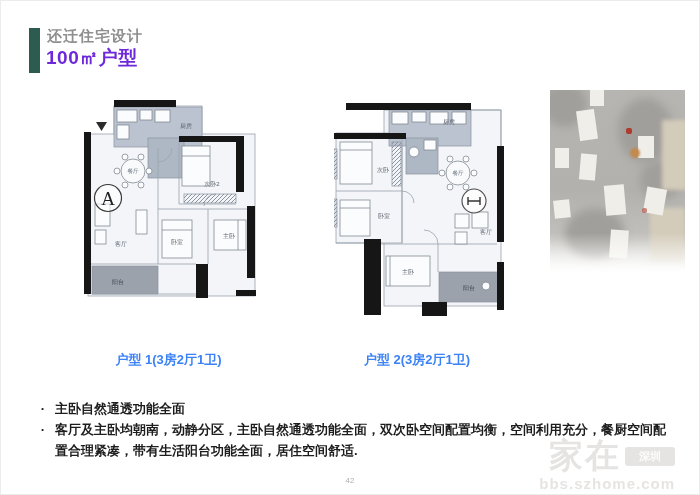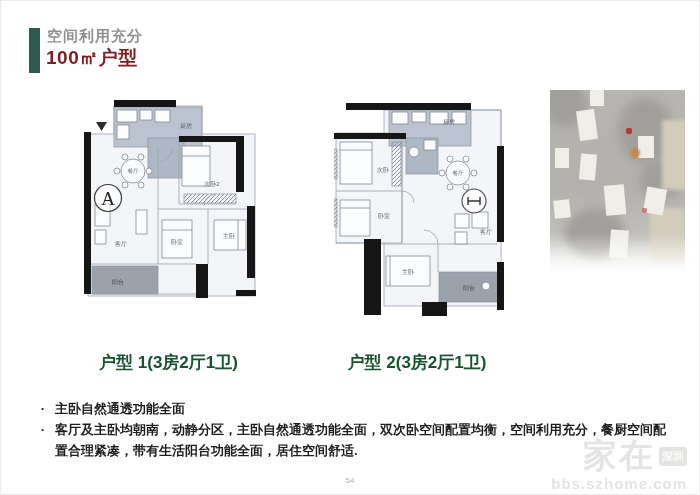--- a/index.html
+++ b/index.html
@@ -2,26 +2,26 @@
 <html><head>
 <meta charset="utf-8">
 <style>
   html,body{margin:0;padding:0;background:#fff;}
   .slide{position:relative;width:700px;height:495px;background:#ffffff;overflow:hidden;
          font-family:"Liberation Sans",sans-serif;border:1px solid #ececec;box-sizing:border-box;}
 
   
   .accent-bar{position:absolute;left:28px;top:27px;width:11px;height:45px;background:#2e5b4f;}
   .subtitle{position:absolute;left:46px;top:26px;font-size:15px;font-weight:600;color:#8f8f8f;letter-spacing:1px;}
-  .title{position:absolute;left:45px;top:44px;font-size:19px;font-weight:800;color:#7f1d1d;letter-spacing:.5px;}
+  .title{position:absolute;left:45px;top:44px;font-size:19px;font-weight:800;color:#6d28d9;letter-spacing:.5px;}
 
   
   svg.plan{position:absolute;}
   svg.plan text{font-family:"Liberation Sans",sans-serif;fill:#59616c;font-size:6px;text-anchor:middle;}
-  .caption{position:absolute;top:350px;font-size:17px;font-weight:700;color:#14532d;text-align:center;}
+  .caption{position:absolute;top:350px;font-size:13px;font-weight:700;color:#3b82f6;text-align:center;}
   .caption1{left:70px;width:195px;}
   .caption2{left:316px;width:200px;}
 
   
   .aerial{position:absolute;left:549px;top:89px;width:135px;height:183px;overflow:hidden;
           background:linear-gradient(180deg,#b6b5b1 0%,#b2b1ad 55%,#c2c1bd 82%,#eeede9 100%);}
   .aerial .layer{position:absolute;inset:0;}
   .aerial .b{position:absolute;background:#efeee9;filter:blur(.7px);}
   .aerial .d{position:absolute;background:#a19f9b;border-radius:50%;filter:blur(4px);}
   .aerial .beige{position:absolute;background:#d4ccba;filter:blur(2px);}
@@ -30,34 +30,34 @@
   .aerial .fade{position:absolute;left:0;right:0;bottom:0;height:40px;
                 background:linear-gradient(180deg,rgba(255,255,255,0),#fff);}
 
   
   .bullets{position:absolute;left:30px;top:397px;width:645px;color:#1d1d1d;}
   .bullet-row{display:flex;align-items:flex-start;font-size:13px;font-weight:700;line-height:1.62;}
   .bullet-dot{width:24px;text-align:center;flex:0 0 24px;font-weight:900;}
 
   
   .page-number{position:absolute;left:0;right:0;bottom:9px;text-align:center;font-size:8px;color:#b0b0b0;}
-  .watermark{position:absolute;right:12px;bottom:2px;text-align:center;color:rgba(190,184,178,.38);}
+  .watermark{position:absolute;right:24px;bottom:2px;text-align:center;color:rgba(190,184,178,.38);}
   .wm-top{display:flex;align-items:center;justify-content:flex-end;gap:4px;}
   .wm-brand{font-size:34px;font-weight:800;letter-spacing:2px;}
   .wm-badge{font-size:11px;font-weight:700;color:rgba(255,255,255,.9);
-            background:rgba(190,184,178,.38);border-radius:3px;padding:2px 3px;}
+            background:rgba(190,184,178,.38);border-radius:3px;padding:2px 14px;}
   .wm-url{font-size:15px;font-weight:700;margin-top:-4px;letter-spacing:1px;}
 </style>
 </head>
 <body>
 
 <div class="slide">
 
   <div class="accent-bar"></div>
-  <div class="subtitle">空间利用充分</div>
+  <div class="subtitle">还迁住宅设计</div>
   <div class="title">100㎡户型</div>
 
   <svg class="plan" style="left:75px;top:93px" width="195" height="255" viewBox="0 0 195 255">
     <defs>
       <pattern id="h1" width="4" height="4" patternUnits="userSpaceOnUse">
         <path d="M0,4 L4,0" stroke="#8b939e" stroke-width="1"></path>
       </pattern>
     </defs>
 
     <g fill="#f3f5f8" stroke="#9aa2ac" stroke-width="0.8">
@@ -239,21 +239,21 @@
     <div class="bullet-row">
       <span class="bullet-dot">·</span>
       <span>主卧自然通透功能全面</span>
     </div>
     <div class="bullet-row">
       <span class="bullet-dot">·</span>
       <span>客厅及主卧均朝南，动静分区，主卧自然通透功能全面，双次卧空间配置均衡，空间利用充分，餐厨空间配置合理紧凑，带有生活阳台功能全面，居住空间舒适.</span>
     </div>
   </div>
 
-  <div class="page-number">54</div>
+  <div class="page-number">42</div>
   <div class="watermark">
     <div class="wm-top">
       <span class="wm-brand">家在</span>
       <span class="wm-badge">深圳</span>
     </div>
     <div class="wm-url">bbs.szhome.com</div>
   </div>
 
 </div>
 

